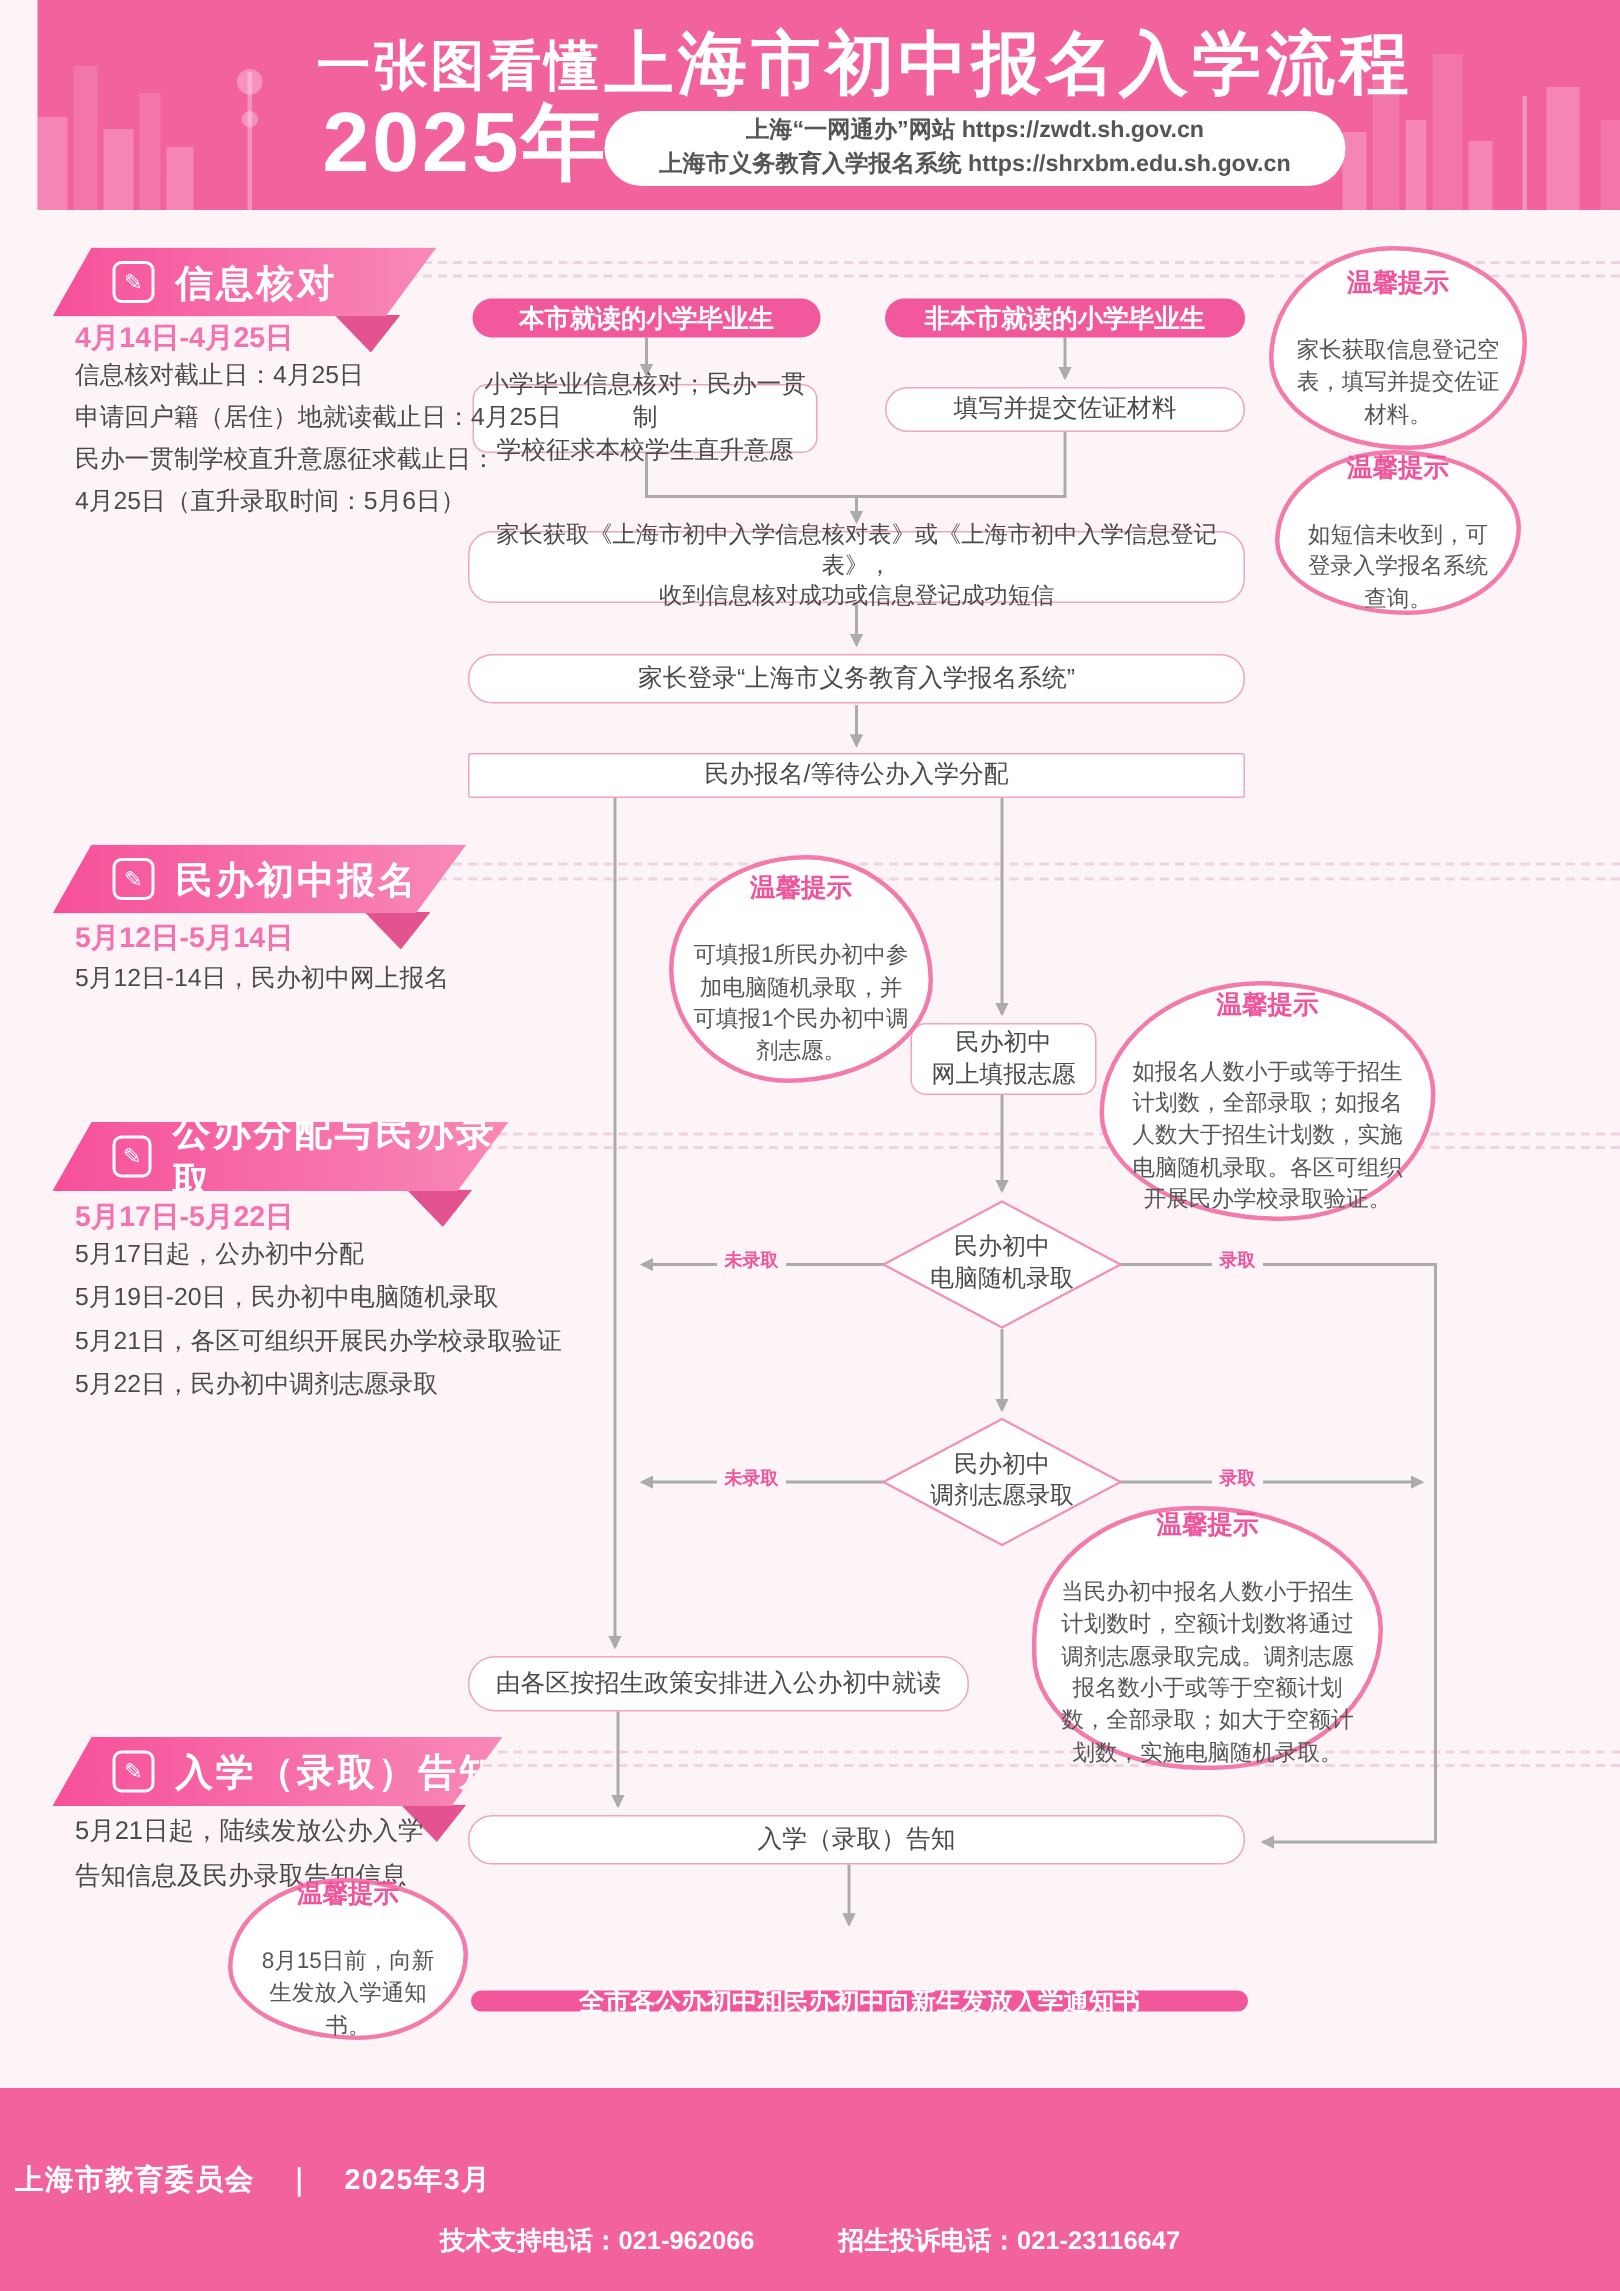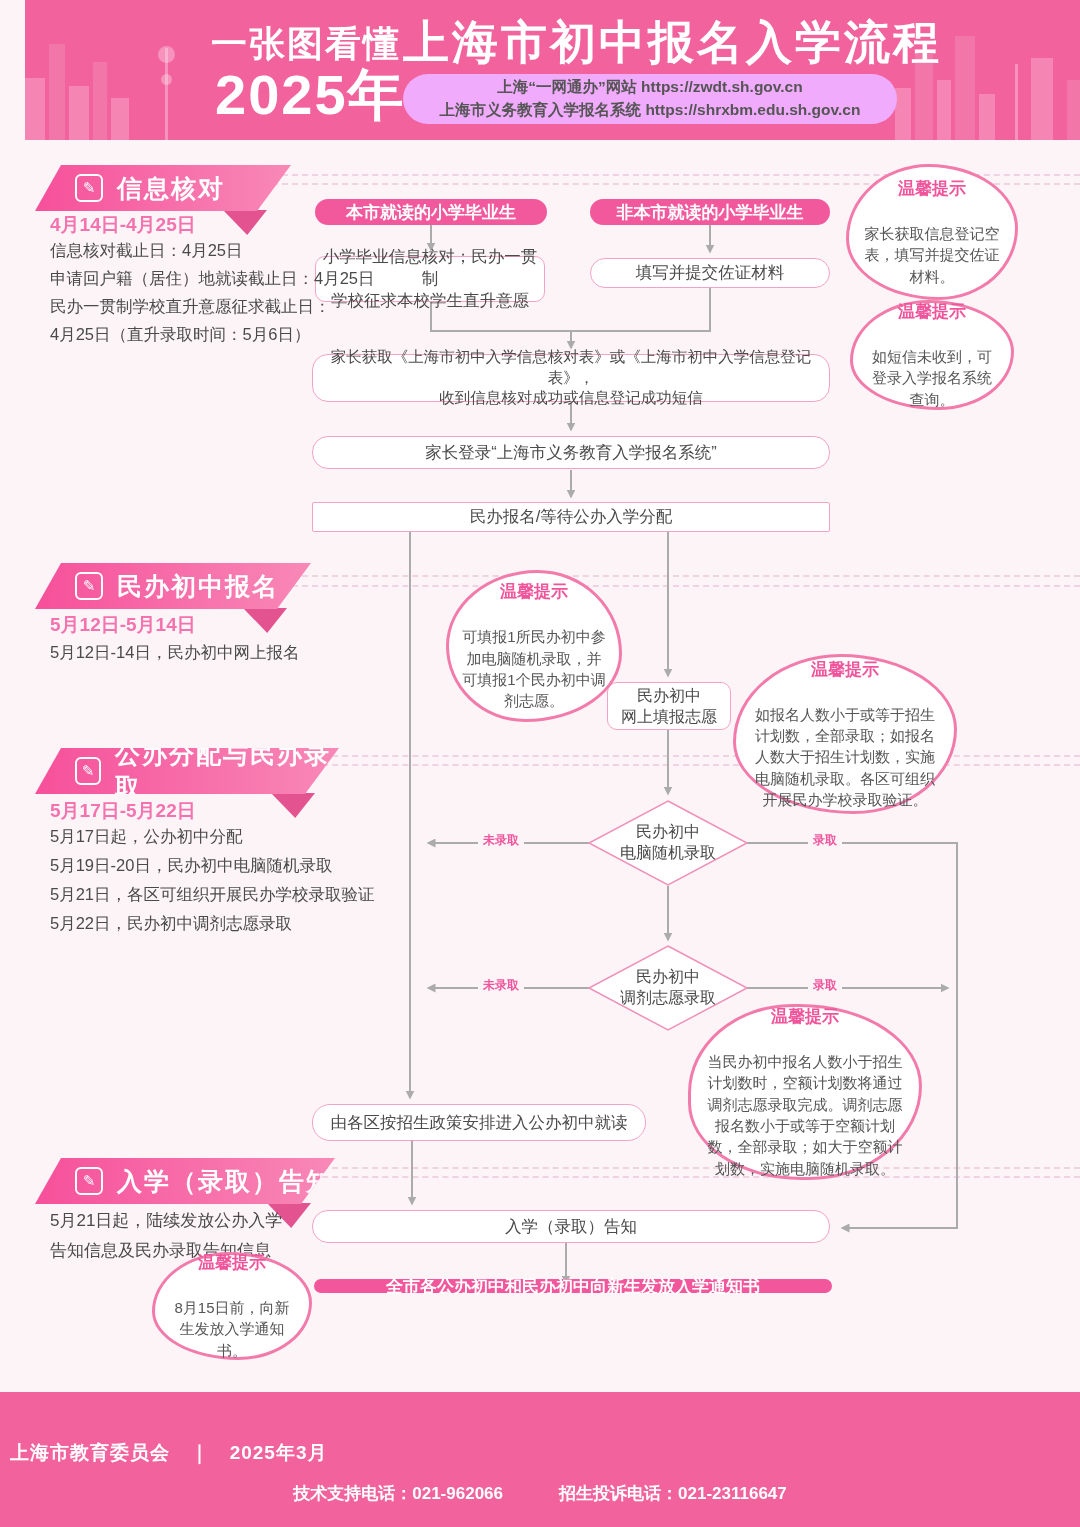--- a/index.html
+++ b/index.html
@@ -10,21 +10,21 @@
   }
   
   .header{position:absolute;left:0;top:0;width:1080px;height:140px;background:#F2639E;margin-left:25px;}
   .bld{position:absolute;bottom:0;background:rgba(255,255,255,.22);}
   .bld.dk{background:rgba(255,255,255,.12);}
   .mast{position:absolute;width:3px;background:rgba(255,255,255,.30);bottom:0;}
   .ball{position:absolute;border-radius:50%;background:rgba(255,255,255,.30);}
   .tagline1{position:absolute;left:186px;top:20px;font-size:36px;font-weight:bold;color:#fff;letter-spacing:2px;}
   .tagline2{position:absolute;left:190px;top:58px;font-size:56px;font-weight:bold;color:#fff;letter-spacing:2px;}
   .main-title{position:absolute;left:378px;top:12px;font-size:46px;font-weight:bold;color:#fff;letter-spacing:3px;}
-  .link-pill{position:absolute;left:378px;top:74px;width:494px;height:50px;background:#f0abfc;border-radius:26px;
+  .link-pill{position:absolute;left:378px;top:74px;width:494px;height:50px;background:#ffffff;border-radius:26px;
     display:flex;flex-direction:column;align-items:center;justify-content:center;gap:2px;}
   .link-pill div{font-size:15.5px;font-weight:bold;color:#555;line-height:1.35;}
   
   .dash{position:absolute;left:272px;width:808px;border-top:2px dashed #EFD3E2;}
   
   .banner{position:absolute;height:46px;background:linear-gradient(90deg,#F6509A,#F889B7);
     clip-path:polygon(26px 0,100% 0,calc(100% - 34px) 100%,0 100%);
     display:flex;align-items:center;padding-left:40px;box-sizing:border-box;z-index:3;}
   .banner .ttl{color:#fff;font-size:25px;font-weight:bold;letter-spacing:2px;}
   .icon-box{width:24px;height:24px;border:2.5px solid #fff;border-radius:6px;margin-right:14px;
@@ -50,21 +50,21 @@
   #pill-local{left:315px;top:199px;width:232px;height:26px;}
   #pill-nonlocal{left:590px;top:199px;width:240px;height:26px;}
   #node-check{left:315px;top:256px;width:230px;height:46px;border-radius:10px;}
   #node-register{left:590px;top:258px;width:240px;height:30px;border-radius:15px;}
   #node-obtain{left:312px;top:354px;width:518px;height:48px;border-radius:16px;font-size:15.5px;}
   #node-login{left:312px;top:436px;width:518px;height:33px;border-radius:16px;}
   #node-wait{left:312px;top:502px;width:518px;height:30px;border-radius:2px;border-width:1px;}
   #node-fill{left:607px;top:682px;width:124px;height:48px;border-radius:10px;font-size:16px;}
   #node-public{left:312px;top:1104px;width:334px;height:37px;border-radius:18px;}
   #node-notice{left:312px;top:1210px;width:518px;height:33px;border-radius:16px;}
-  #node-final{left:314px;top:1279px;width:518px;height:14px;border-radius:15px;
+  #node-final{left:314px;top:1327px;width:518px;height:14px;border-radius:15px;
     background:#F2569B;color:#fff;font-weight:bold;font-size:17px;}
   .dtext{position:absolute;width:130px;text-align:center;font-size:16px;line-height:1.3;color:#4A4A4A;
     white-space:pre-line;z-index:2;}
   #dtext1{left:603px;top:822px;}
   #dtext2{left:603px;top:967px;}
   .flabel{position:absolute;font-size:12px;font-weight:bold;color:#F0559C;background:#FDF4F8;
     padding:0 5px;z-index:3;}
   #lbl-no1{left:478px;top:832px;} #lbl-yes1{left:808px;top:832px;}
   #lbl-no2{left:478px;top:977px;} #lbl-yes2{left:808px;top:977px;}
   

